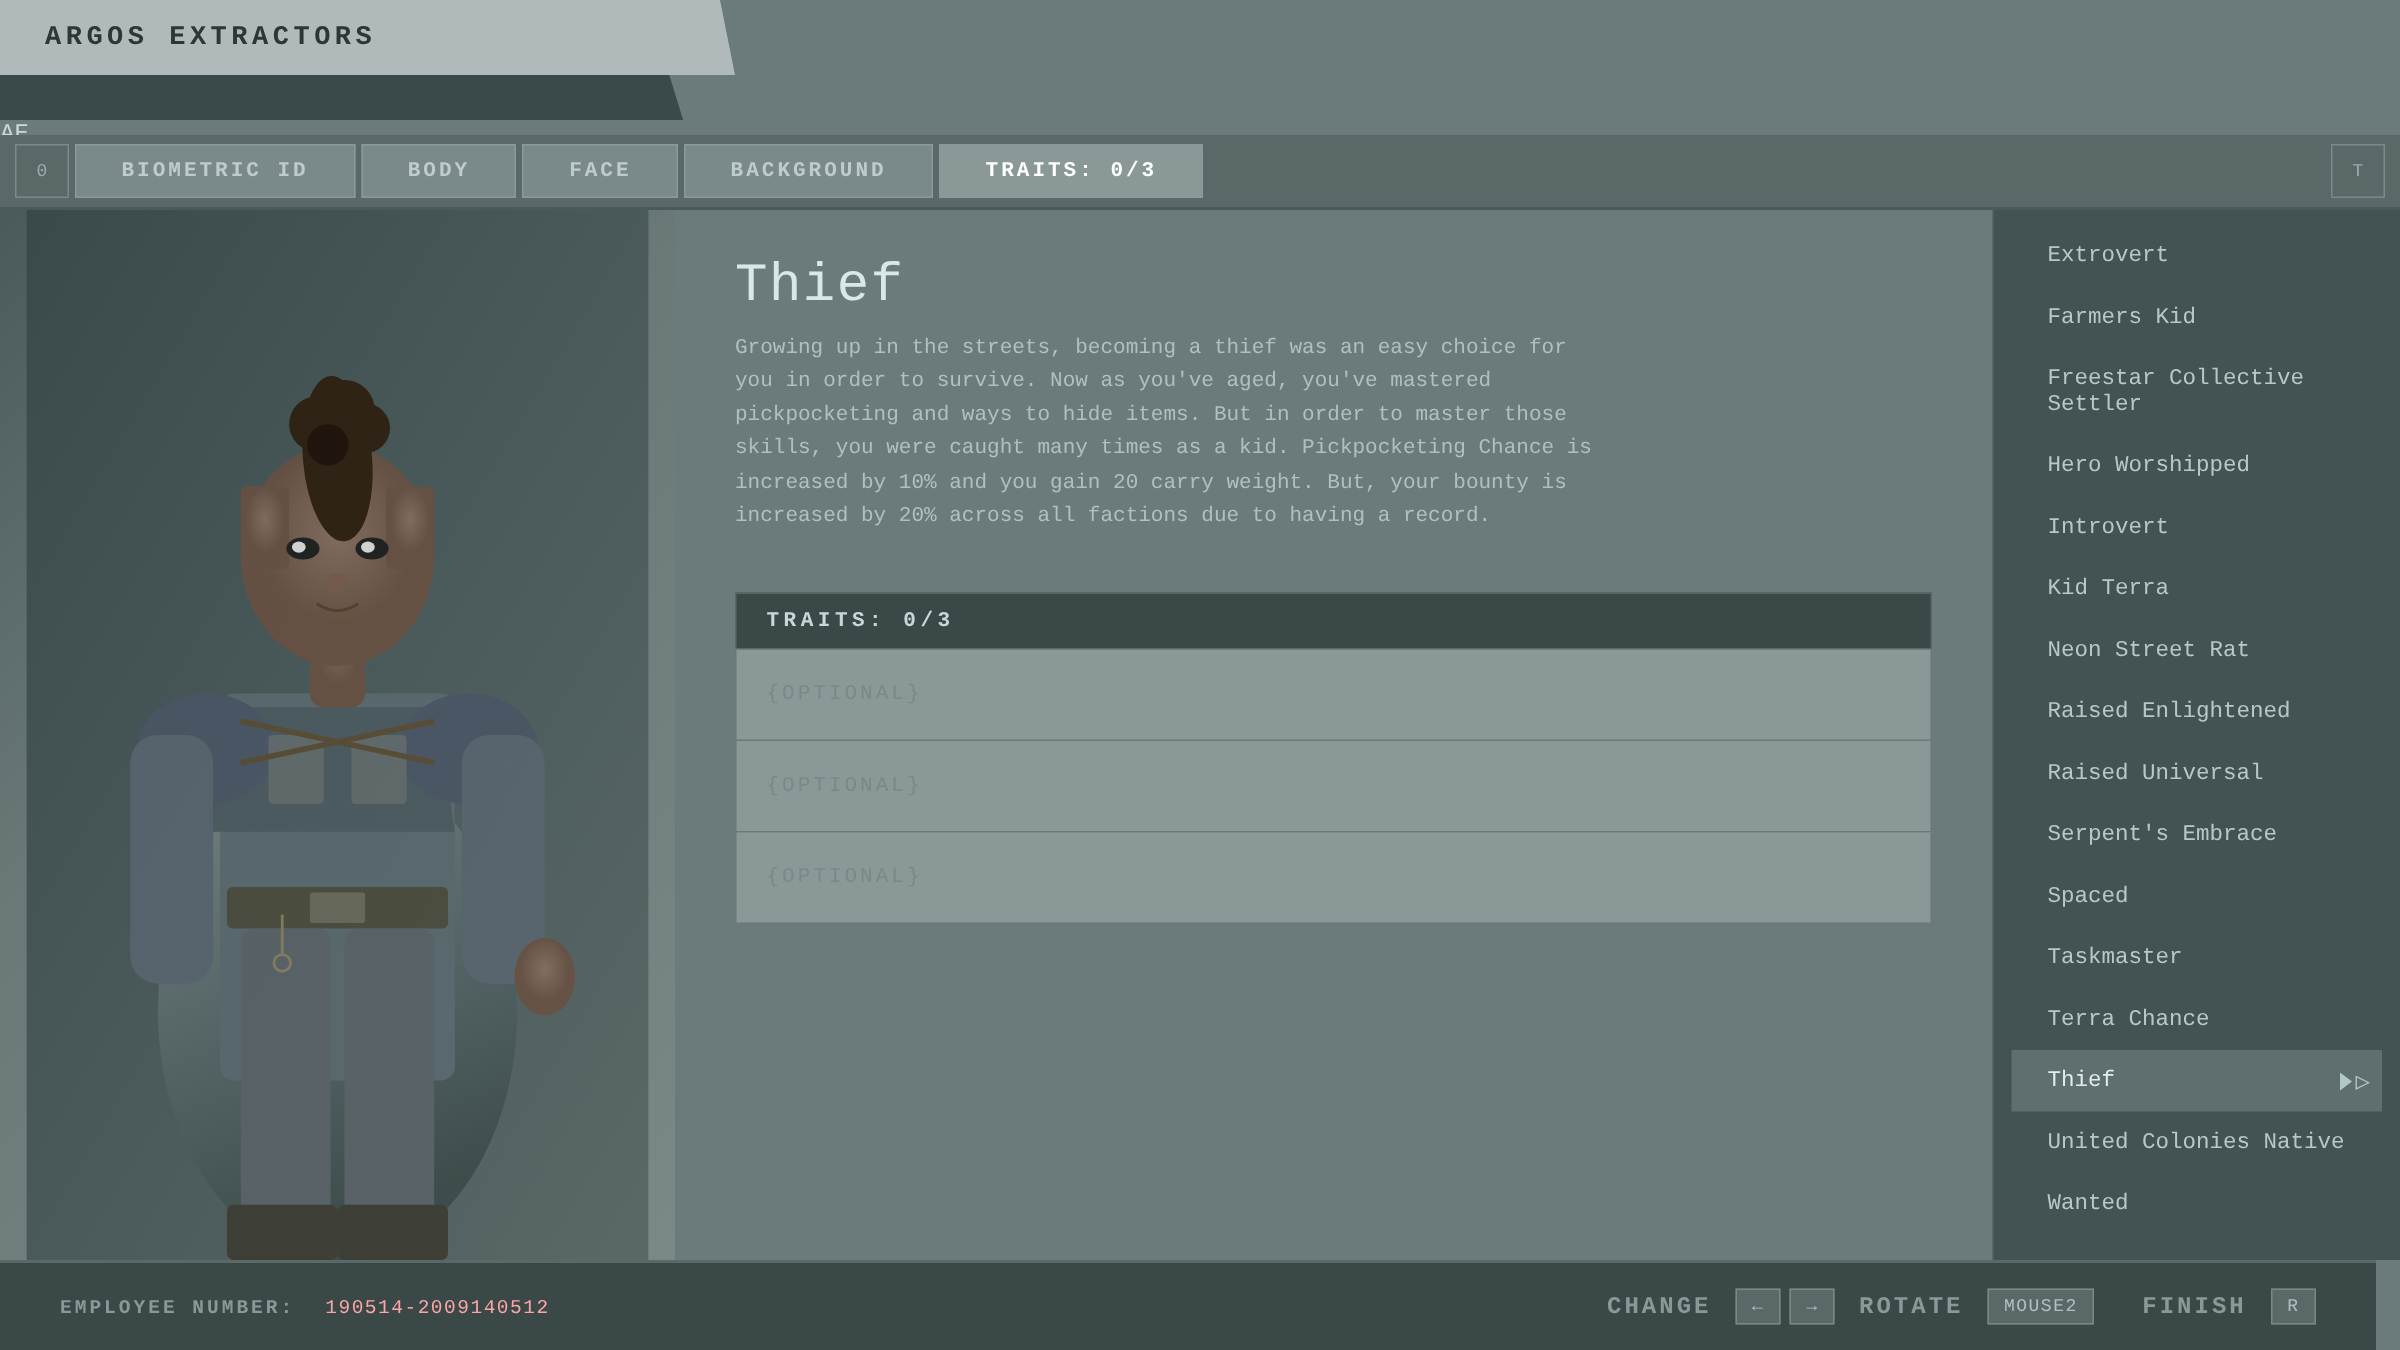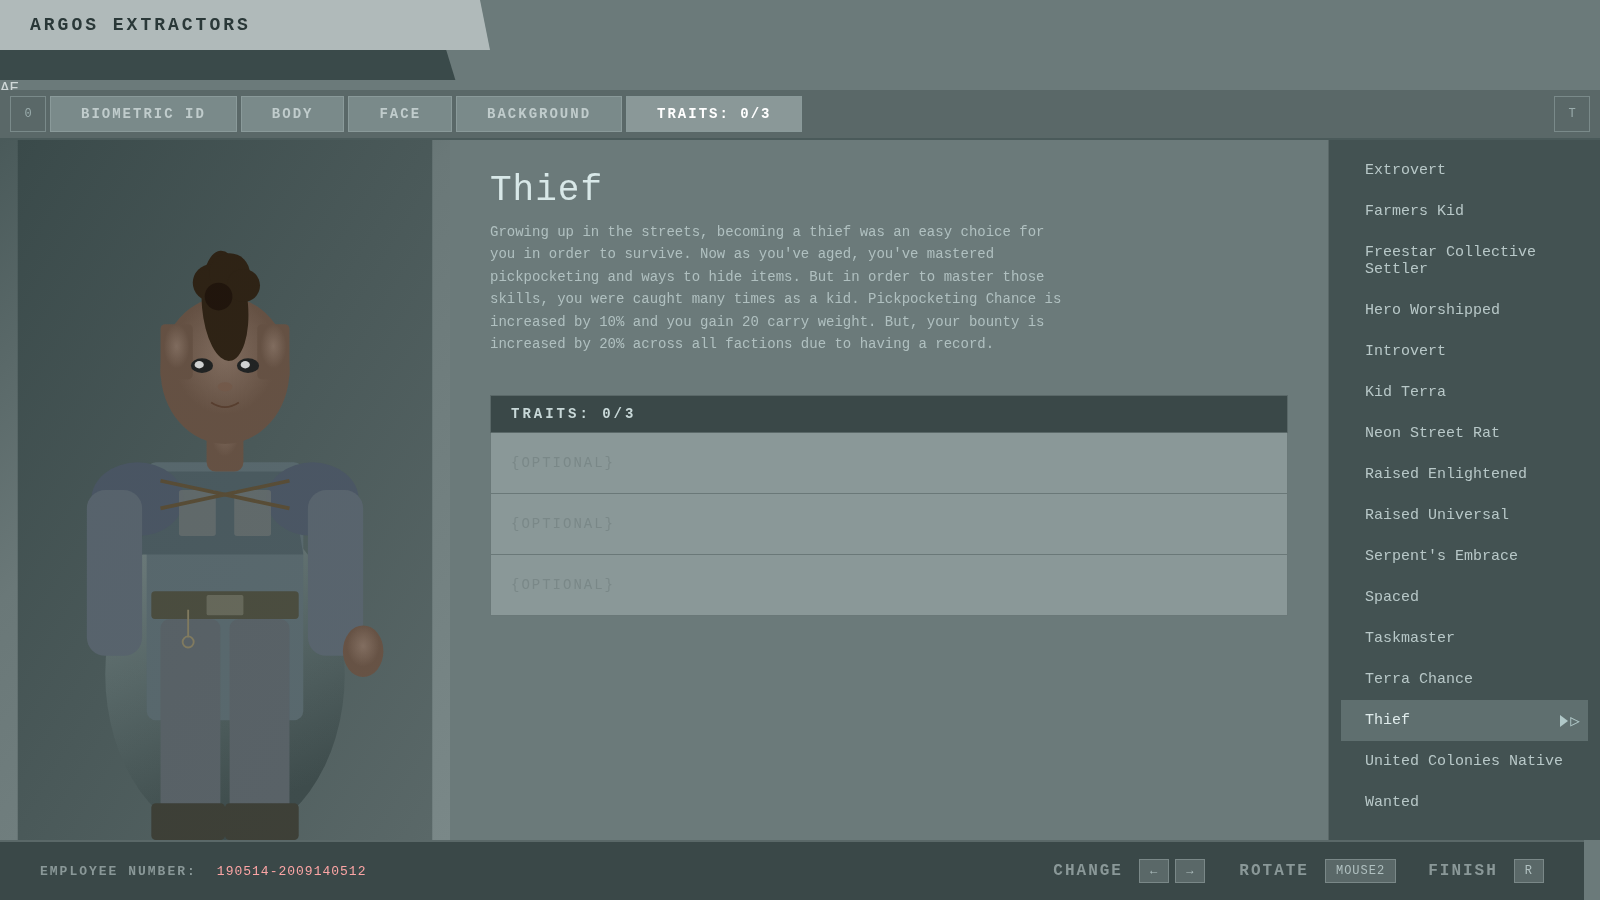--- a/index.html
+++ b/index.html
@@ -428,21 +428,21 @@
     <span class="footer-action-label">CHANGE</span>
     <div class="footer-btn">
       <div class="key-btn">
         <span>←</span>
       </div>
       <div class="key-btn">
         <span>→</span>
       </div>
     </div>
 
-    <span class="footer-action-label" style="margin-left:18px;">ROTATE</span>
+    <span class="footer-action-label" style="margin-left:0;">ROTATE</span>
     <div class="key-btn">
       <span>MOUSE2</span>
     </div>
 
     <span class="footer-action-label" style="margin-left:16px;">FINISH</span>
     <div class="key-btn">
       <span>R</span>
     </div>
   </div>
 </div>

